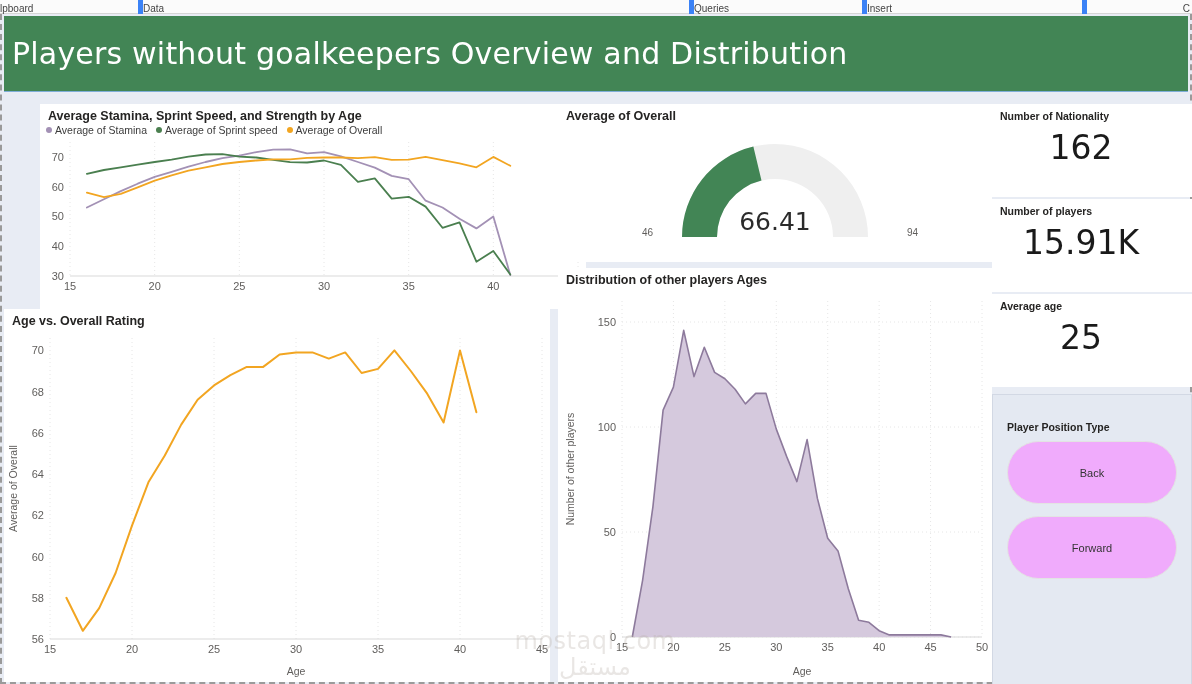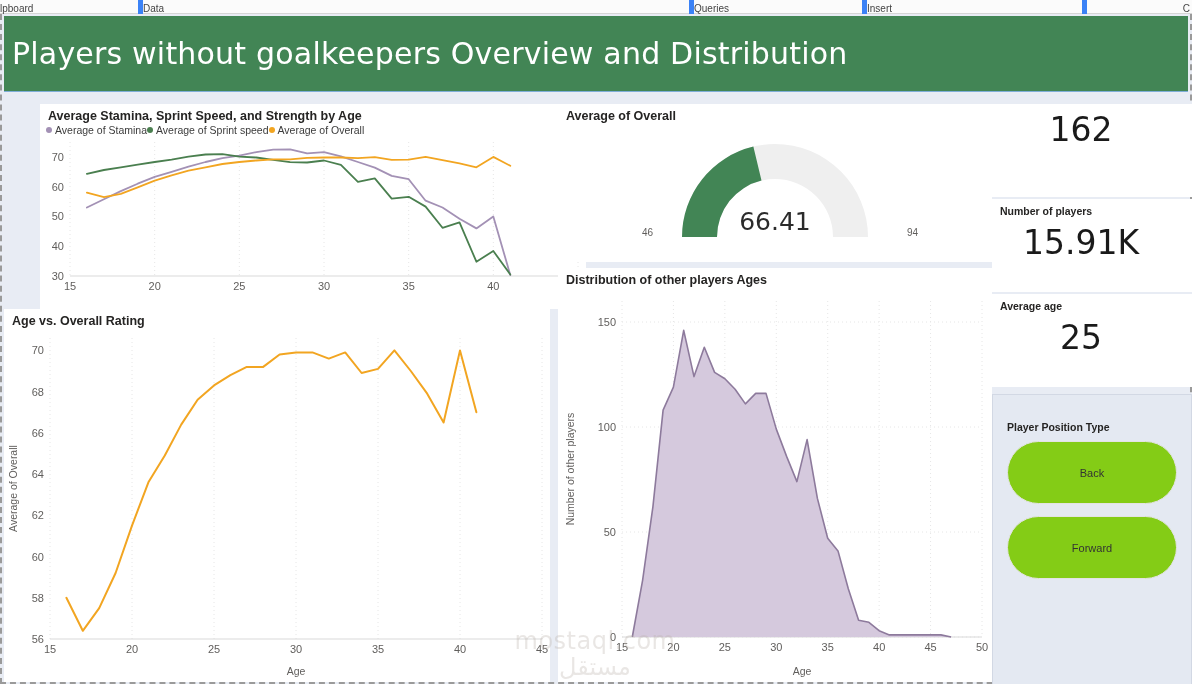--- a/index.html
+++ b/index.html
@@ -61,21 +61,21 @@
   #panel-dist   { left:556px;top:254px; width:434px; height:414px; }
   
   #panel-kpi1   { left:990px;top:90px;  width:200px; height:93px; }
   #panel-kpi2   { left:990px;top:185px; width:200px; height:93px; }
   #panel-kpi3   { left:990px;top:280px; width:200px; height:93px; }
   #panel-slicer { left:990px;top:380px; width:200px; height:321px;
                   background:#e4e9f2; border:1px solid #d2d8e4; }
 
   
   .legend{
-    display:flex; padding:1px 0 0 6px; align-items:center;
+    display:flex; gap:9px; padding:1px 0 0 6px; align-items:center;
     font-size:10.5px; color:#3b3b3b;
   }
   .legend-item{ display:flex; align-items:center; gap:3px; white-space:nowrap;}
   .legend-dot{ width:6px;height:6px;border-radius:50%; display:inline-block;}
 
   
   .plot{ display:block; }
   .tick{ font-size:11px; fill:#605e5c; font-family:"Liberation Sans",sans-serif;}
   .axtitle{ font-size:10.5px; fill:#605e5c; font-family:"Liberation Sans",sans-serif;}
   .grid{ stroke:#e6e6e6; stroke-width:1; stroke-dasharray:1 3; }
@@ -100,21 +100,21 @@
     font-family:"DejaVu Sans", sans-serif;
   }
 
   
   .slicer-title{
     font-size:10.5px; font-weight:bold; color:#252423;
     padding:26px 0 0 14px;
   }
   .slicer-list{ padding:8px 14px 0 14px; display:flex; flex-direction:column; gap:12px;}
   .slicer-item{
-    height:63px; background:#84cc16; border:1px solid #e3e3e3;
+    height:63px; background:#f0abfc; border:1px solid #e3e3e3;
     border-radius:34px; display:flex; align-items:center; justify-content:center;
     font-size:11px; color:#333; cursor:pointer;
   }
 
   
   .watermark{
     position:absolute; left:498px; top:614px; width:190px; height:64px;
     pointer-events:none; opacity:.30;
   }
   .wm-text{
@@ -266,20 +266,21 @@
         <text x="58" y="144" class="tick" text-anchor="end">100</text>
         <text x="58" y="39" class="tick" text-anchor="end">150</text>
         <path d="M74.3 350.0 L84.6 293.3 L94.9 219.8 L105.1 123.2 L115.4 100.1 L125.7 43.4 L136.0 89.6 L146.3 60.2 L156.6 85.4 L166.9 91.7 L177.1 102.2 L187.4 116.9 L197.7 106.4 L208.0 106.4 L218.3 142.1 L228.6 169.4 L238.9 194.6 L249.1 152.6 L259.4 211.4 L269.7 251.3 L280.0 263.9 L290.3 301.7 L300.6 333.2 L310.9 335.3 L321.1 343.7 L331.4 347.9 L341.7 347.9 L352.0 347.9 L362.3 347.9 L372.6 347.9 L382.9 347.9 L393.1 350.0 L 393.1 350.0 L 74.3 350.0 Z" fill="#d5c9dd" stroke="none"></path>
         <path d="M74.3 350.0 L84.6 293.3 L94.9 219.8 L105.1 123.2 L115.4 100.1 L125.7 43.4 L136.0 89.6 L146.3 60.2 L156.6 85.4 L166.9 91.7 L177.1 102.2 L187.4 116.9 L197.7 106.4 L208.0 106.4 L218.3 142.1 L228.6 169.4 L238.9 194.6 L249.1 152.6 L259.4 211.4 L269.7 251.3 L280.0 263.9 L290.3 301.7 L300.6 333.2 L310.9 335.3 L321.1 343.7 L331.4 347.9 L341.7 347.9 L352.0 347.9 L362.3 347.9 L372.6 347.9 L382.9 347.9 L393.1 350.0" fill="none" stroke="#8d7a9c" stroke-width="1.6" stroke-linejoin="round"></path>
         <text x="244" y="388" class="axtitle" text-anchor="middle">Age</text>
         <text x="0" y="0" class="axtitle" text-anchor="middle" transform="translate(16,182) rotate(-90)">Number of other players</text>
       </svg>
   </div>
 
   <div class="panel" id="panel-kpi1">
+    <div class="kpi-label">Number of Nationality</div>
     <div class="kpi-value">162</div>
   </div>
   <div class="panel" id="panel-kpi2">
     <div class="kpi-label">Number of players</div>
     <div class="kpi-value">15.91K</div>
   </div>
   <div class="panel" id="panel-kpi3">
     <div class="kpi-label">Average age</div>
     <div class="kpi-value">25</div>
   </div>

